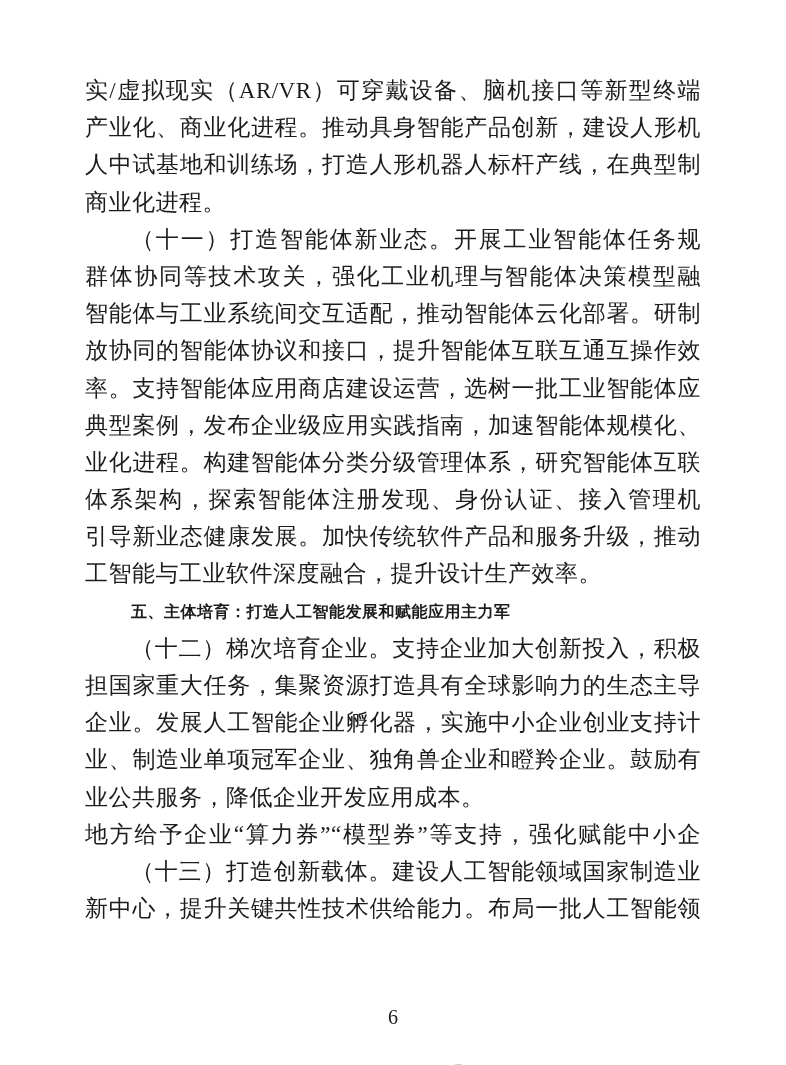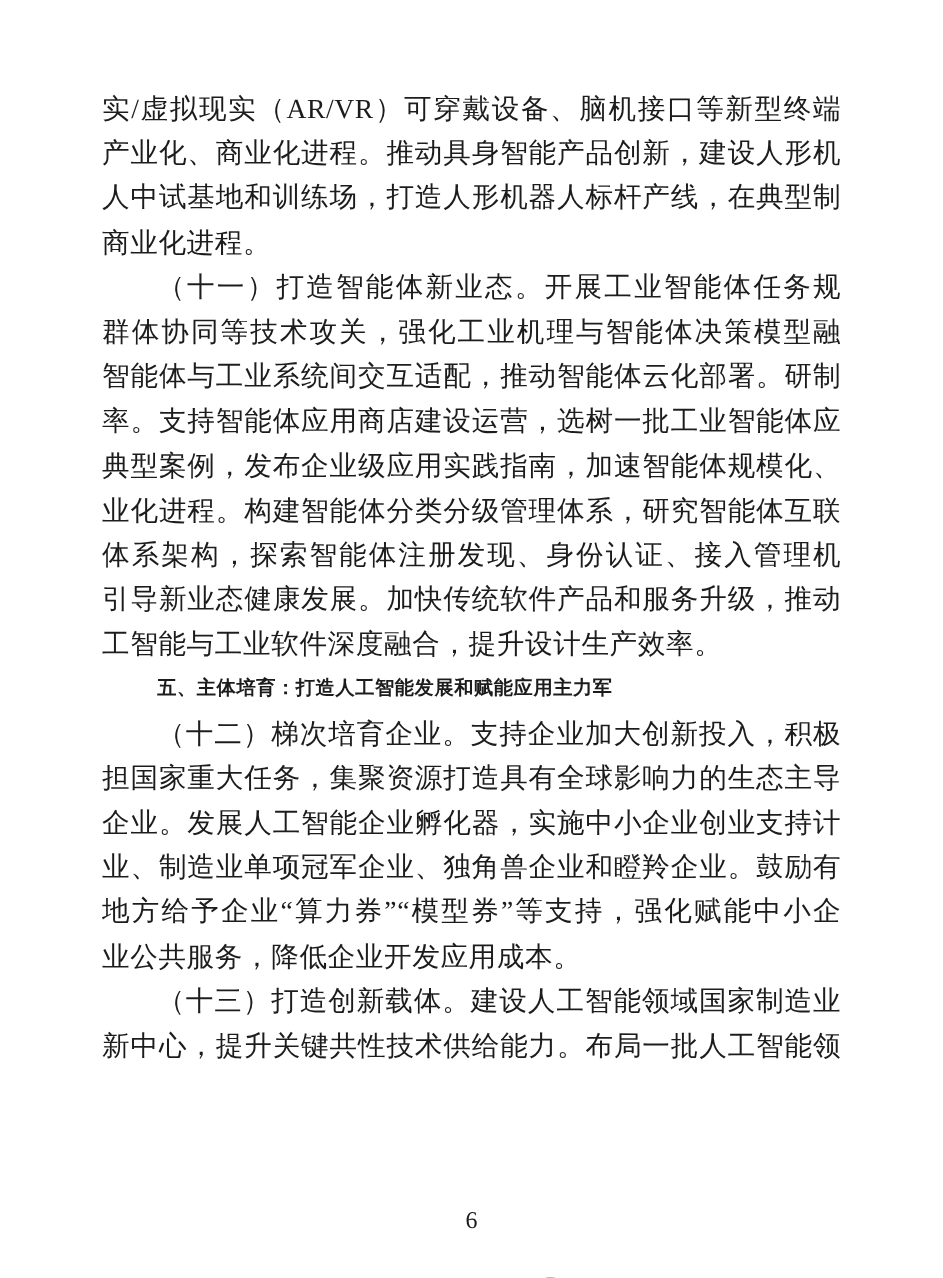--- a/index.html
+++ b/index.html
@@ -65,33 +65,34 @@
 <div class="page">
 
   <div class="text-body" id="paragraphs">
       <div class="line">实/虚拟现实（AR/VR）可穿戴设备、脑机接口等新型终端的</div>
       <div class="line">产业化、商业化进程。推动具身智能产品创新，建设人形机器</div>
       <div class="line">人中试基地和训练场，打造人形机器人标杆产线，在典型制造</div>
       <div class="line last">商业化进程。</div>
       <div class="line indent">（十一）打造智能体新业态。开展工业智能体任务规划、</div>
       <div class="line">群体协同等技术攻关，强化工业机理与智能体决策模型融合、</div>
       <div class="line">智能体与工业系统间交互适配，推动智能体云化部署。研制开</div>
+      <div class="line">放协同的智能体协议和接口，提升智能体互联互通互操作效</div>
       <div class="line">率。支持智能体应用商店建设运营，选树一批工业智能体应用</div>
       <div class="line">典型案例，发布企业级应用实践指南，加速智能体规模化、商</div>
       <div class="line">业化进程。构建智能体分类分级管理体系，研究智能体互联网</div>
       <div class="line">体系架构，探索智能体注册发现、身份认证、接入管理机制，</div>
       <div class="line">引导新业态健康发展。加快传统软件产品和服务升级，推动人</div>
       <div class="line last">工智能与工业软件深度融合，提升设计生产效率。</div>
       <div class="line heading indent last">五、主体培育：打造人工智能发展和赋能应用主力军</div>
       <div class="line indent">（十二）梯次培育企业。支持企业加大创新投入，积极承</div>
       <div class="line">担国家重大任务，集聚资源打造具有全球影响力的生态主导型</div>
       <div class="line">企业。发展人工智能企业孵化器，实施中小企业创业支持计划，</div>
       <div class="line">业、制造业单项冠军企业、独角兽企业和瞪羚企业。鼓励有关</div>
+      <div class="line last">业公共服务，降低企业开发应用成本。</div>
       <div class="line">地方给予企业“算力券”“模型券”等支持，强化赋能中小企</div>
-      <div class="line last">业公共服务，降低企业开发应用成本。</div>
       <div class="line indent">（十三）打造创新载体。建设人工智能领域国家制造业创</div>
       <div class="line last">新中心，提升关键共性技术供给能力。布局一批人工智能领域</div>
     </div>
 
   <div class="page-number">6</div>
 
   <div class="watermark">
     <svg width="37" height="32" viewBox="0 0 37 32" aria-hidden="true">
       <g fill="#b5b5b5">
         <path d="M13.6 1.2C6.7 1.2 1.1 5.8 1.1 11.4c0 3.2 1.8 6.1 4.6 7.9l-1.2 3.7 4.2-2.2c1.2.4 2.6.6 3.9.6.5 0 .9 0 1.4-.1-.3-.9-.5-1.9-.5-2.9 0-5.2 5.1-9.4 11.3-9.4.3 0 .6 0 .9.1C24.6 4.6 19.6 1.2 13.6 1.2z"></path>

